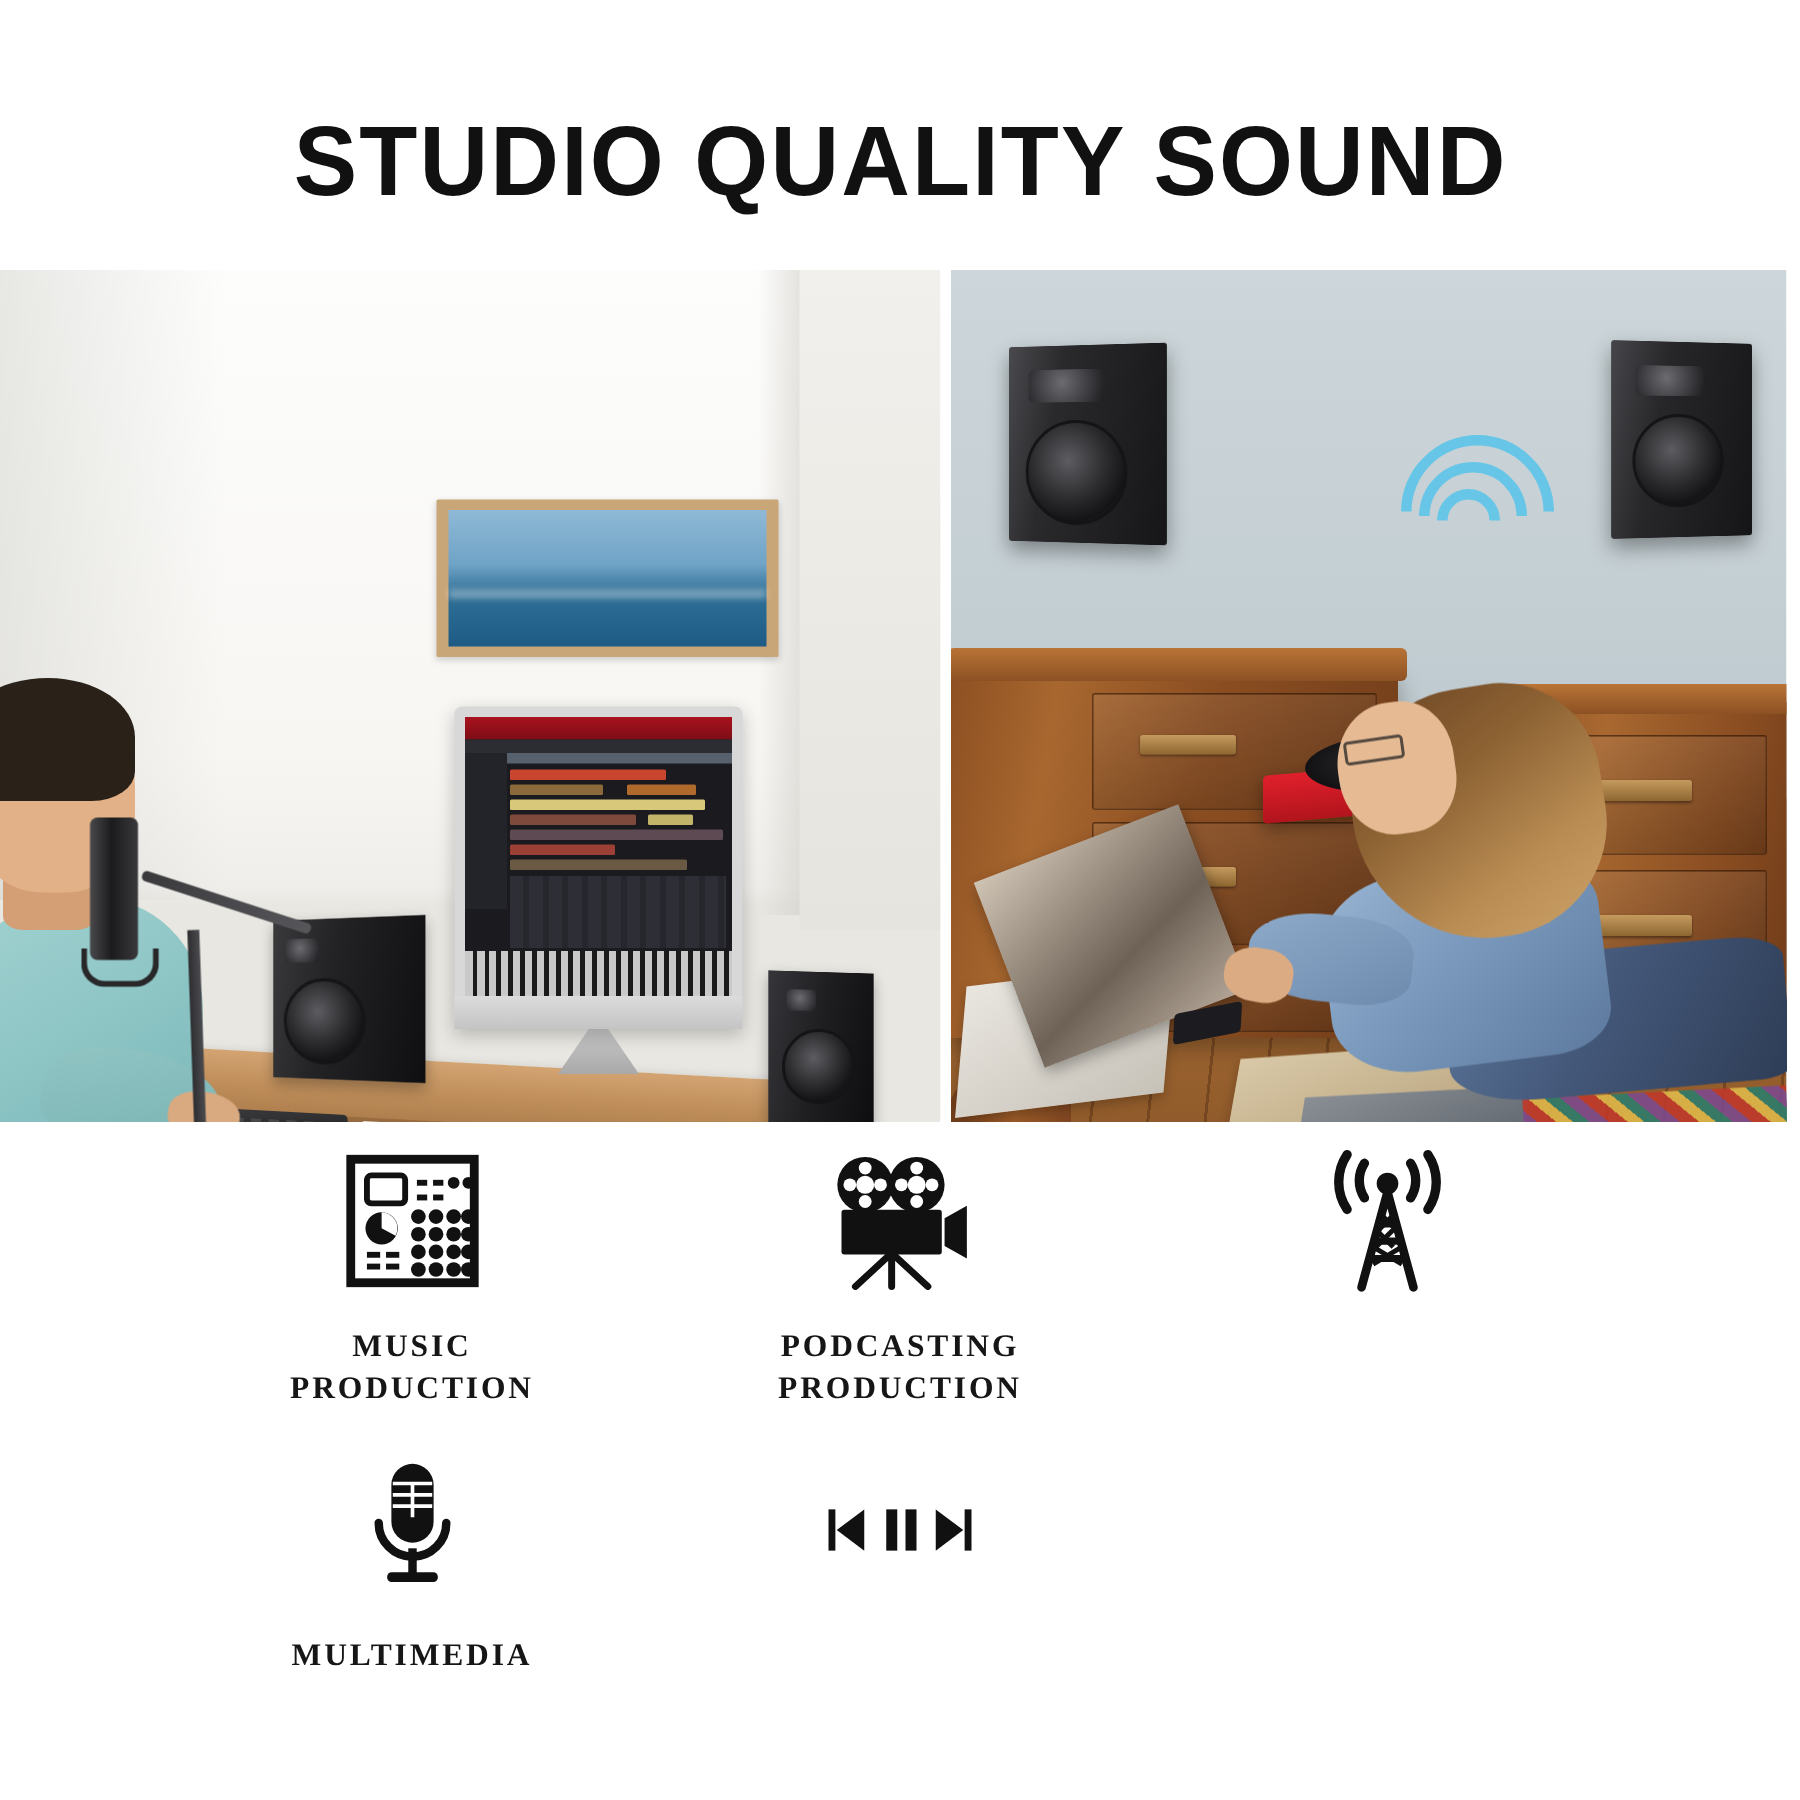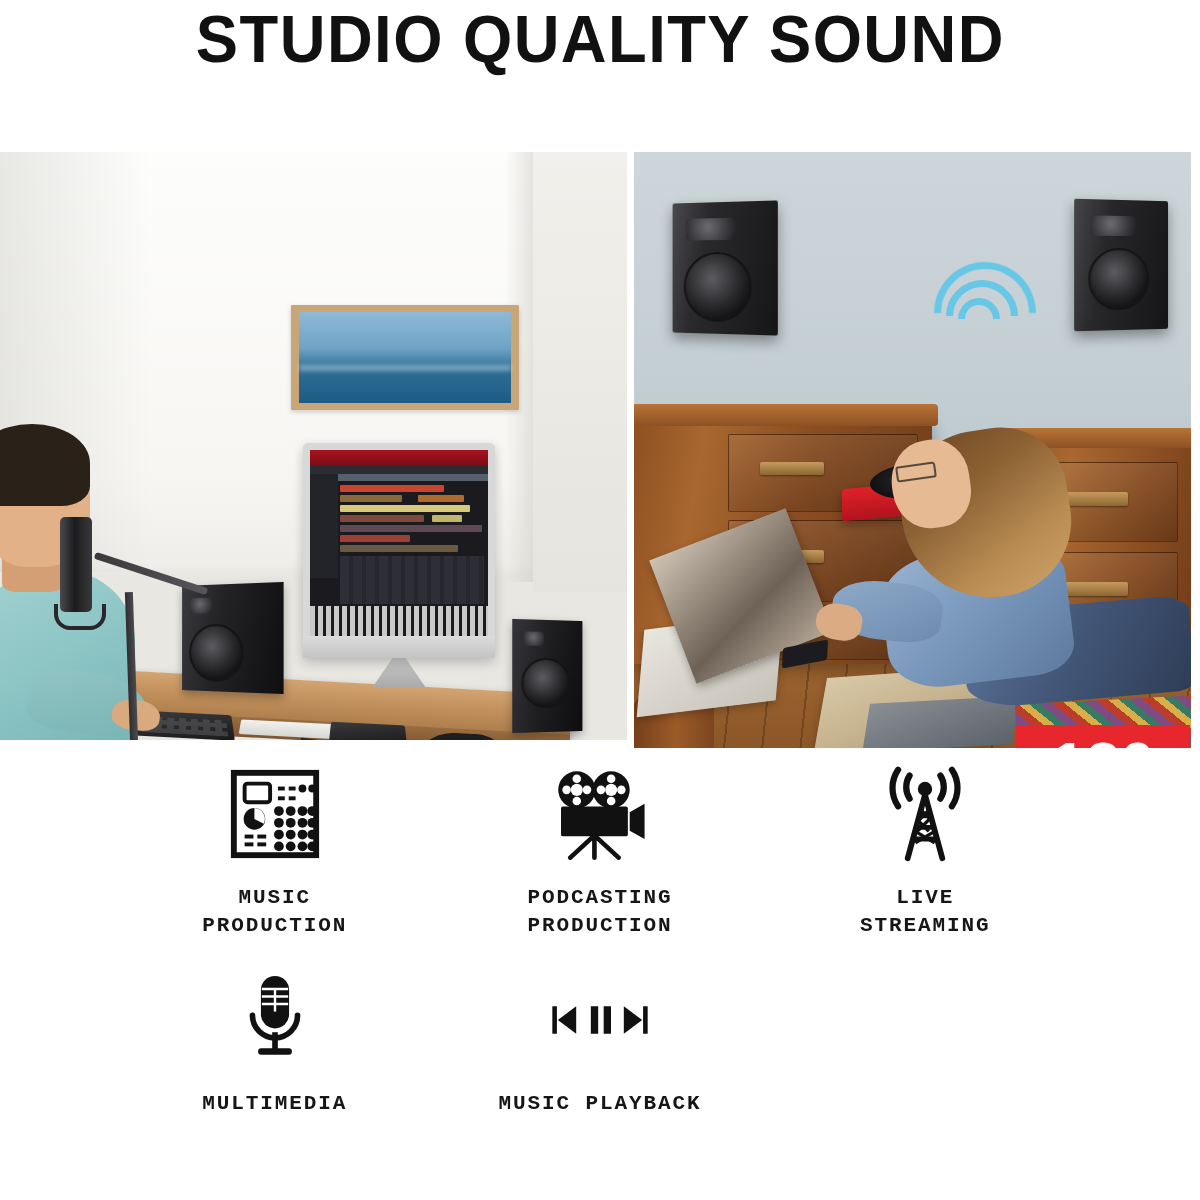--- a/index.html
+++ b/index.html
@@ -12,23 +12,24 @@
     height: 1200px;
     font-family: "Liberation Sans", sans-serif;
     overflow: hidden;
     position: relative;
   }
 
   
   .headline-wrap {
     height: 152px;
     display: flex;
-    align-items: flex-start;
+    align-items: center;
     justify-content: center;
     background: #ffffff;
+    margin-top: 28px;
   }
   .headline {
     font-family: "Liberation Sans", sans-serif;
     font-weight: 700;
     font-size: 66px;
     letter-spacing: 1.5px;
     color: #111111;
     transform: scaleX(0.96);
     white-space: nowrap;
     line-height: 1;
@@ -497,21 +498,21 @@
     display: flex; flex-direction: column;
     align-items: center; justify-content: flex-start;
   }
   .feature-icon {
     height: 104px; display: flex; align-items: center; justify-content: center;
   }
   .feature-icon-r2 { height: 96px; }
   .feature-label {
     margin-top: 18px;
     text-align: center;
-    font-family: Liberation Mono, monospace;
+    font-family: Liberation Serif, serif;
     font-weight: 700;
     font-size: 21px;
     letter-spacing: 1.9px;
     line-height: 1.32;
     color: #161616;
     white-space: pre-line;
   }
   .feature-label-r2 { margin-top: 22px; }
 </style>
 </head>
@@ -743,22 +744,20 @@
         <circle cx="52" cy="26" r="7.5" fill="#111"></circle>
         <path d="M52 32 L34 98 M52 32 L70 98" stroke="#111" stroke-width="6" fill="none" stroke-linecap="round"></path>
         <path d="M40 78 L64 78 M43 66 L61 66 M46 54 L58 54" stroke="#111" stroke-width="5" fill="none" stroke-linecap="round"></path>
         <path d="M44 58 L56 70 M56 58 L44 70 M46 46 L58 58 M58 46 L46 58 M42 70 L62 82 M62 70 L42 82" stroke="#111" stroke-width="3.4" fill="none"></path>
         <path d="M36 36 A22 22 0 0 1 36 12" stroke="#111" stroke-width="6.5" fill="none" stroke-linecap="round"></path>
         <path d="M24 44 A34 34 0 0 1 24 6" stroke="#111" stroke-width="6.5" fill="none" stroke-linecap="round"></path>
         <path d="M68 36 A22 22 0 0 0 68 12" stroke="#111" stroke-width="6.5" fill="none" stroke-linecap="round"></path>
         <path d="M80 44 A34 34 0 0 0 80 6" stroke="#111" stroke-width="6.5" fill="none" stroke-linecap="round"></path>
       </svg>
     </div>
-    <div class="feature-label">LIVE
-STREAMING</div>
   </div>
 
   <div class="feature">
     <div class="feature-icon feature-icon-r2">
       <svg width="72" height="92" viewBox="0 0 76 98" aria-hidden="true">
         <rect x="23" y="2" width="30" height="56" rx="15" fill="#111"></rect>
         <path d="M24 16 H52 M24 24 H52 M24 32 H52" stroke="#fff" stroke-width="2.6"></path>
         <path d="M38 16 V40" stroke="#fff" stroke-width="2.6"></path>
         <path d="M14 44 A24 24 0 0 0 62 44" stroke="#111" stroke-width="6" fill="none" stroke-linecap="round"></path>
         <rect x="35" y="62" width="6" height="18" fill="#111"></rect>
@@ -779,16 +778,15 @@
         <g>
           <rect x="48" y="9" width="8" height="30" fill="#111"></rect>
           <rect x="62" y="9" width="8" height="30" fill="#111"></rect>
         </g>
         <g>
           <path d="M84 9 L84 39 L104 24 Z" fill="#111"></path>
           <rect x="105" y="9" width="5" height="30" fill="#111"></rect>
         </g>
       </svg>
     </div>
-    <div class="feature-label feature-label-r2">MUSIC PLAYBACK</div>
   </div>
 
 </div>
 
 </body></html>

